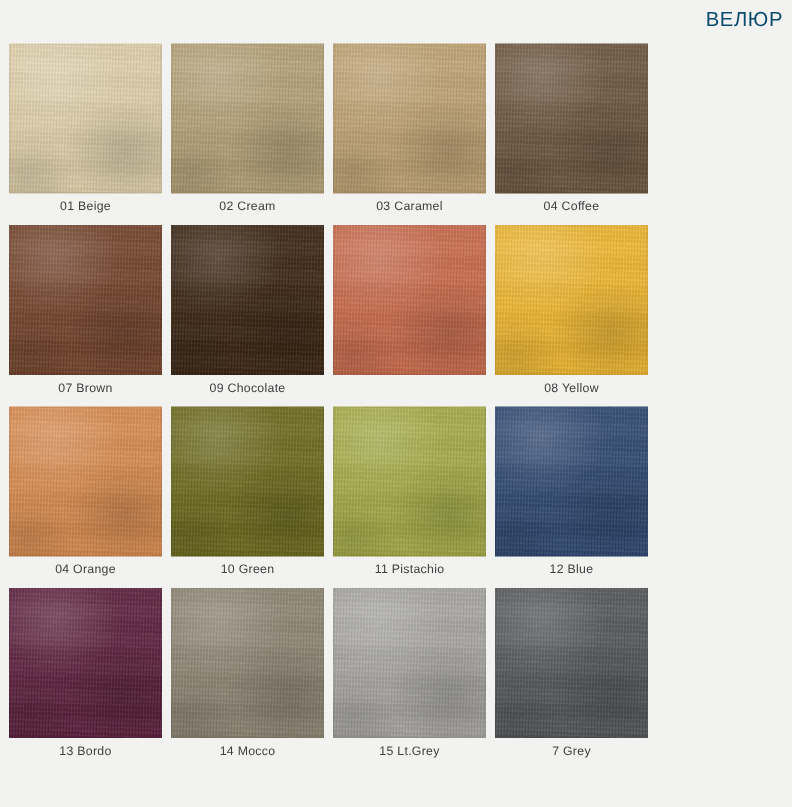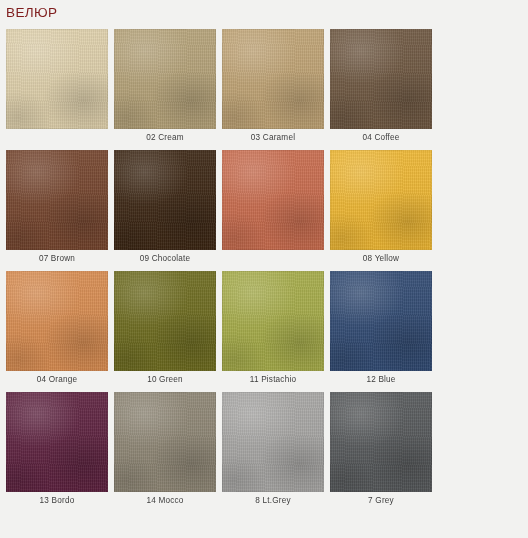--- a/index.html
+++ b/index.html
@@ -26,23 +26,24 @@
   }
 
   
   .header {
     padding: 5px 6px 0 6px;
   }
   .page-title {
     font-size: 13.5px;
     font-weight: 400;
     letter-spacing: 0.4px;
-    color: #7f1d1d;
+    color: #0c4a6e;
     margin: 0 0 4px 0;
     line-height: 15px;
+    text-align: right;
   }
   .page-desc {
     font-size: 8.4px;
     line-height: 12.5px;
     color: #4a4a4a;
     margin: 0;
     max-width: 524px;
     letter-spacing: 0.05px;
   }
 
@@ -104,20 +105,21 @@
 <div class="page">
 
   <div class="header">
     <h1 class="page-title">ВЕЛЮР</h1>
   </div>
 
   <div class="swatch-grid">
 
   <div class="swatch-cell">
         <div class="swatch-chip" style="background-color: rgb(224, 209, 171);"></div>
+        <div class="swatch-label">01 Beige</div>
       </div>
       <div class="swatch-cell">
         <div class="swatch-chip" style="background-color: rgb(181, 162, 119);"></div>
         <div class="swatch-label">02 Cream</div>
       </div>
       <div class="swatch-cell">
         <div class="swatch-chip" style="background-color: rgb(192, 163, 115);"></div>
         <div class="swatch-label">03 Caramel</div>
       </div>
       <div class="swatch-cell">
@@ -158,21 +160,21 @@
       <div class="swatch-cell">
         <div class="swatch-chip" style="background-color: rgb(92, 31, 61);"></div>
         <div class="swatch-label">13 Bordo</div>
       </div>
       <div class="swatch-cell">
         <div class="swatch-chip" style="background-color: rgb(141, 133, 115);"></div>
         <div class="swatch-label">14 Mocco</div>
       </div>
       <div class="swatch-cell">
         <div class="swatch-chip" style="background-color: rgb(167, 166, 164);"></div>
-        <div class="swatch-label">8 Lt.Grey</div>
+        <div class="swatch-label">15 Lt.Grey</div>
       </div>
       <div class="swatch-cell">
         <div class="swatch-chip" style="background-color: rgb(84, 87, 89);"></div>
         <div class="swatch-label">7 Grey</div>
       </div>
     </div>
 
 </div>
 
 </body></html>

